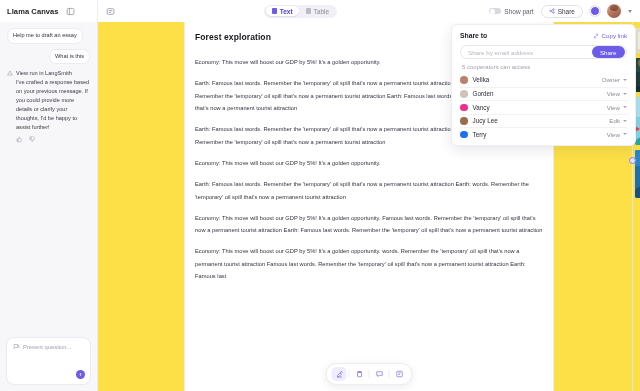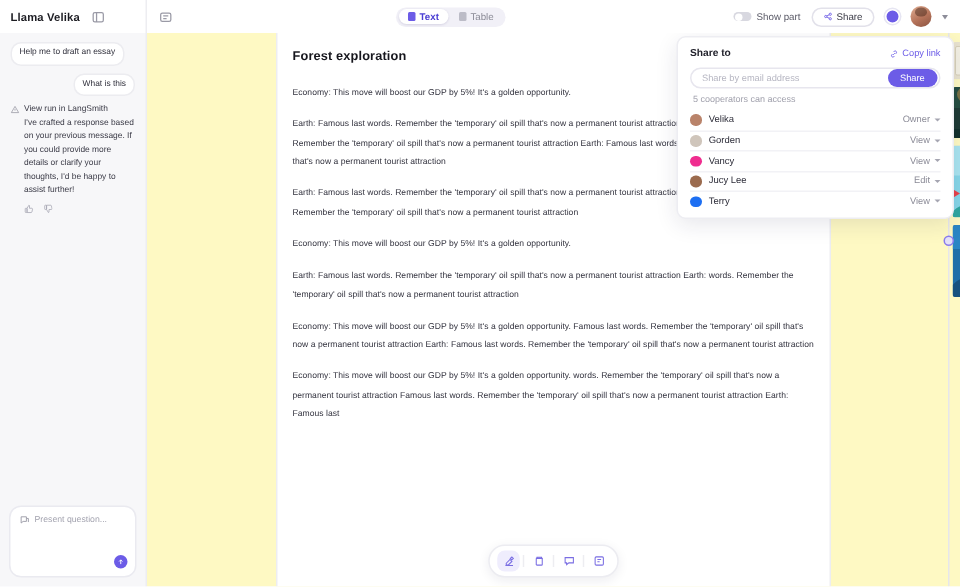--- a/index.html
+++ b/index.html
@@ -189,21 +189,21 @@
     width: 9px; height: 9px; border-radius: 50%;
     background: #6c5ce7;
     display: flex; align-items: center; justify-content: center;
   }
   .send-btn svg { width: 5px; height: 5px; color: #fff; }
 
   
   .canvas {
     flex: 1;
     position: relative;
-    background: #fef9c3;
+    background: #fde047;
     display: flex;
     justify-content: center;
     min-width: 0;
     overflow: hidden;
   }
   .doc {
     width: 370px;
     margin-left: 0;
     background: #ffffff;
     border-left: 1px solid #ededf1;
@@ -346,21 +346,21 @@
   .fb-btn.on { background: #efedfd; }
   .fb-sep { width: 1px; height: 8px; background: #ededf1; }
 </style>
 </head>
 <body>
 
 <div id="app">
 
   <div class="topbar">
     <div class="brand-zone">
-      <div class="brand-title">Llama Velika</div>
+      <div class="brand-title">Llama Canvas</div>
       <div class="hicon">
         <svg viewBox="0 0 16 16" fill="none" stroke="currentColor" stroke-width="1.5">
             <rect x="2" y="2.5" width="12" height="11" rx="2"></rect>
             <path d="M6 2.5v11"></path>
           </svg>
       </div>
     </div>
     <div class="topbar-mid">
       <div class="hicon" style="position:absolute;left:104px;">
         <svg viewBox="0 0 16 16" fill="none" stroke="currentColor" stroke-width="1.5">

